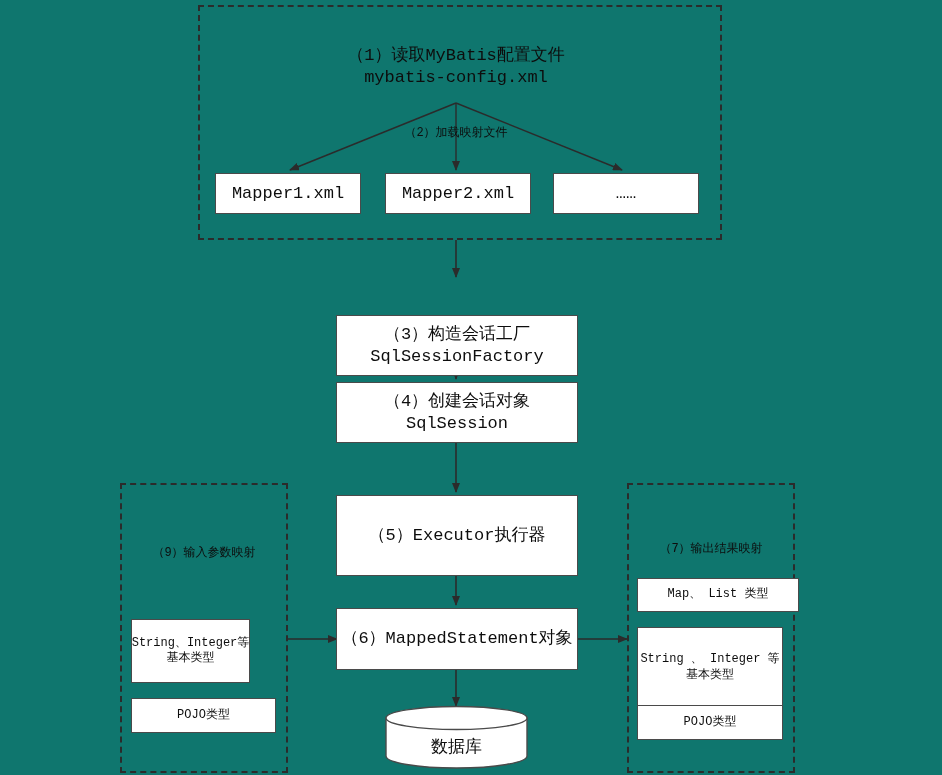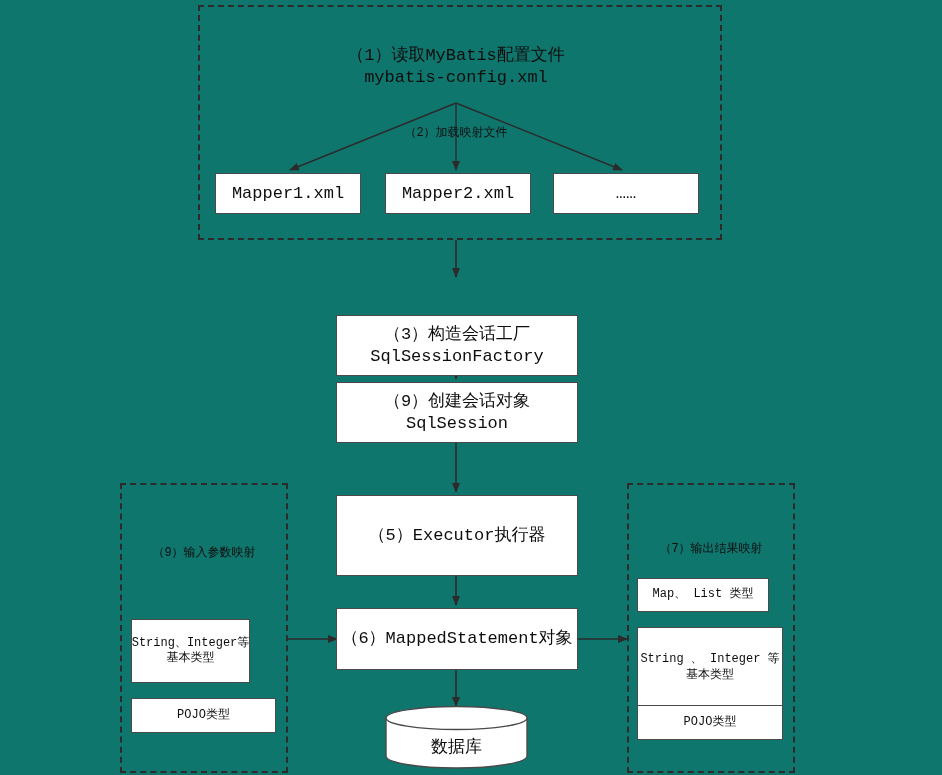--- a/index.html
+++ b/index.html
@@ -125,21 +125,21 @@
   <div class="node fs-17" style="left:553px; top:173px; width:146px; height:41px;">
     <span class="line">……</span>
   </div>
 
   <div class="node fs-17" style="left:336px; top:280px; width:242px; height:61px;margin-top:35px;">
     <span class="line">（3）构造会话工厂</span>
     <span class="line">SqlSessionFactory</span>
   </div>
 
   <div class="node fs-17" style="left:336px; top:382px; width:242px; height:61px;">
-    <span class="line">（9）创建会话对象</span>
+    <span class="line">（4）创建会话对象</span>
     <span class="line">SqlSession</span>
   </div>
 
   <div class="node fs-17" style="left:336px; top:495px; width:242px; height:81px;">
     <span class="line">（5）Executor执行器</span>
   </div>
 
   <div class="node fs-17" style="left:336px; top:608px; width:242px; height:62px;">
     <span class="line">（6）MappedStatement对象</span>
   </div>
@@ -167,21 +167,21 @@
   <div class="node fs-16" style="left:131px; top:698px; width:145px; height:35px;">
     <span class="line">POJO类型</span>
   </div>
 
   <div class="dashed-group" style="left:627px; top:483px; width:168px; height:290px;"></div>
 
   <div class="text-label fs-16" style="left:631px; top:542px; width:160px;">
     <span class="line">（7）输出结果映射</span>
   </div>
 
-  <div class="node fs-16" style="left:637px; top:578px; width:132px; height:34px;">
+  <div class="node fs-16" style="left:637px; top:578px; width:162px; height:34px;">
     <span class="line">Map、 List 类型</span>
   </div>
 
   <div class="node fs-16" style="left:637px; top:627px; width:146px; height:81px;">
     <span class="line">String 、 Integer 等</span>
     <span class="line">基本类型</span>
   </div>
 
   <div class="node fs-16" style="left:637px; top:705px; width:146px; height:35px;">
     <span class="line">POJO类型</span>

